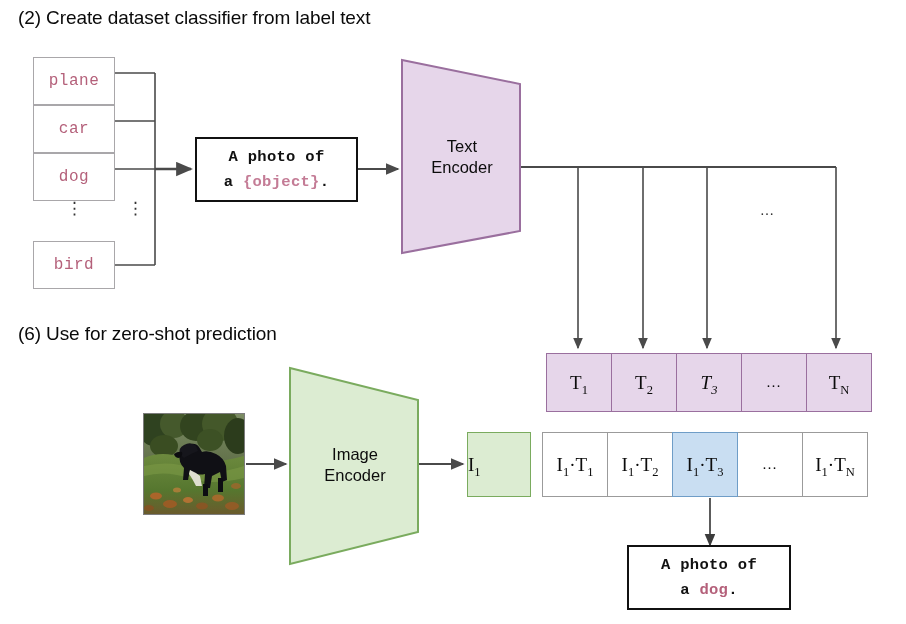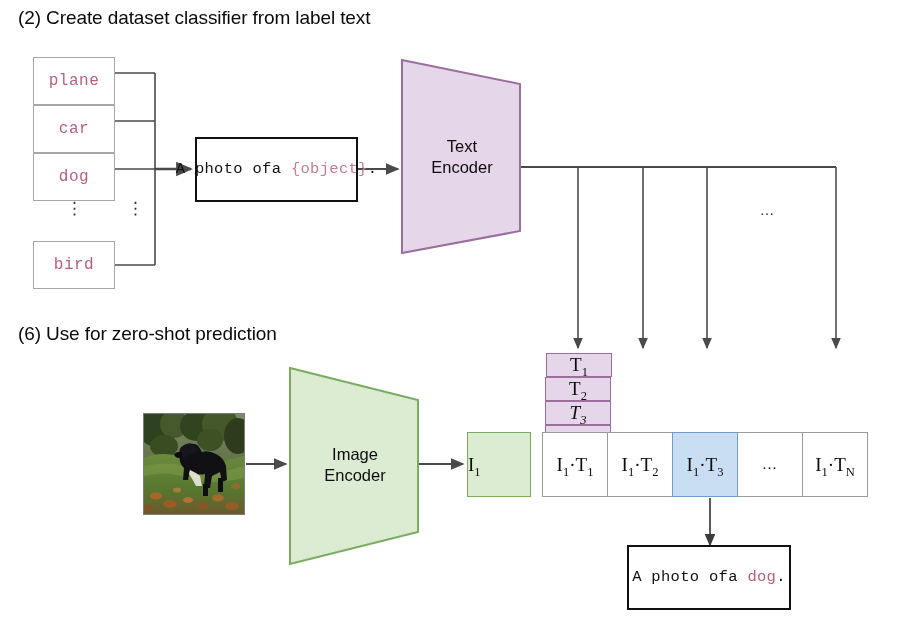--- a/index.html
+++ b/index.html
@@ -40,24 +40,25 @@
 
   
   .prompt-box{
     position:absolute;
     border:2px solid #111111;
     background:#ffffff;
     box-sizing:border-box;
     font-family:"Liberation Mono","DejaVu Sans Mono",monospace;
     font-size:15.5px;
     color:#111111;
-    display:flex;flex-direction:row;
+    display:flex;flex-direction:column;
     align-items:center;justify-content:center;
     line-height:1.55;
     letter-spacing:0.3px;
+    font-weight:bold;
   }
   .prompt-box .ln{white-space:pre;}
   .tok{color:#c47c96;}
   .tok-dog{color:#b4607a;}
 
   
   .encoder{position:absolute;}
   .encoder .cap{
     position:absolute;
     width:100%;
@@ -189,21 +190,21 @@
       <polygon points="6,8 124,32 124,179 6,201" fill="#e6d6ea" stroke="#9a6f9e" stroke-width="2"></polygon>
     </svg>
     <div class="cap" style="top:84px;">
       <div>Text</div>
       <div>Encoder</div>
     </div>
   </div>
 
   <div class="ellipsis-h" style="left:760px;top:203px;">…</div>
 
-  <div class="cellrow" style="left:546px;top:353px;width:327px;height:51px;flex-direction:column;">
+  <div class="cellrow" style="left:546px;top:353px;width:327px;height:51px;">
     <div class="cell t-cell" style="width:66px;height:59px;">
       <span><span>T</span><sub>1</sub></span>
     </div>
     <div class="cell t-cell" style="width:66px;height:59px;">
       <span><span>T</span><sub>2</sub></span>
     </div>
     <div class="cell t-cell" style="width:66px;height:59px;font-style:italic;">
       <span><span>T</span><sub>3</sub></span>
     </div>
     <div class="cell t-cell" style="width:66px;height:59px;">

